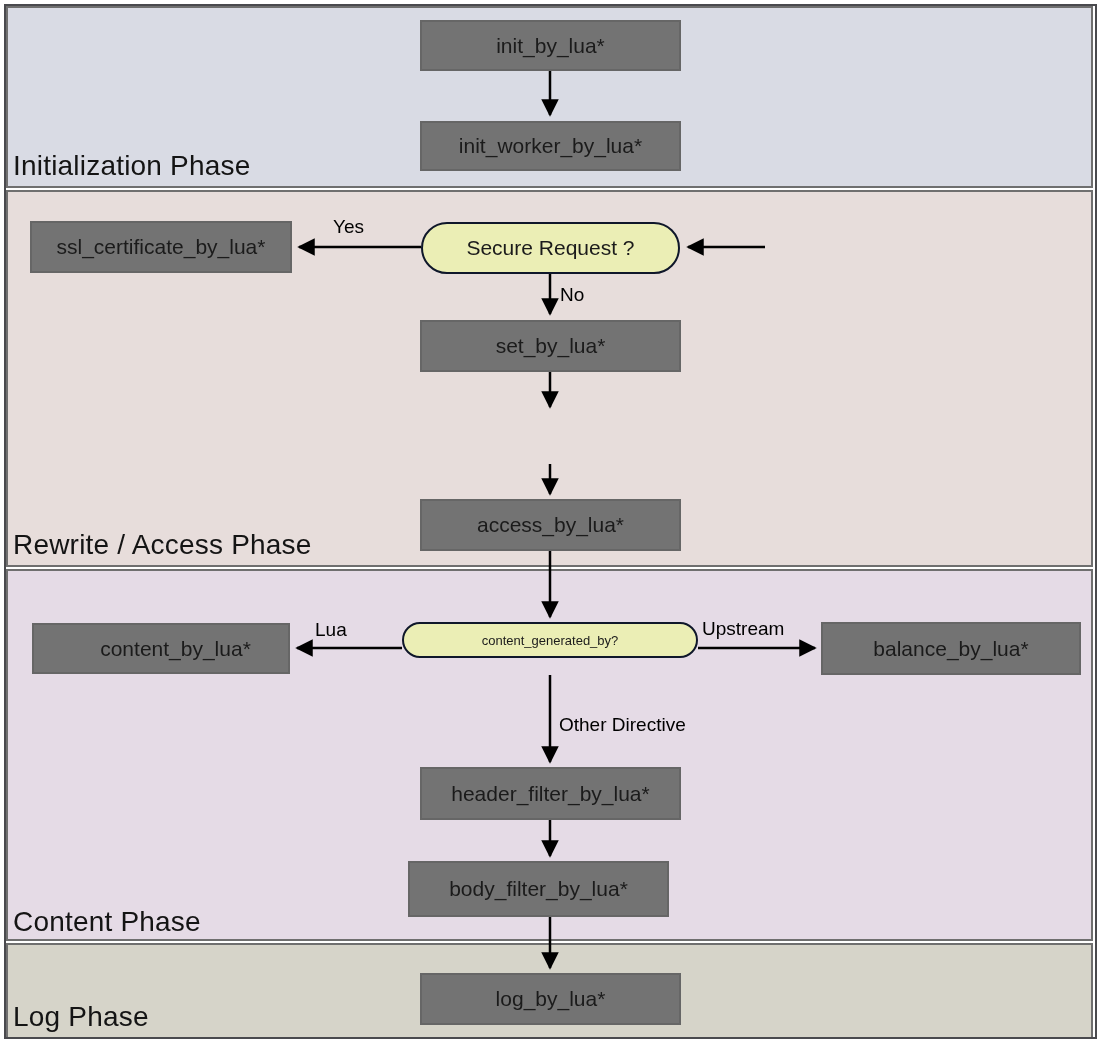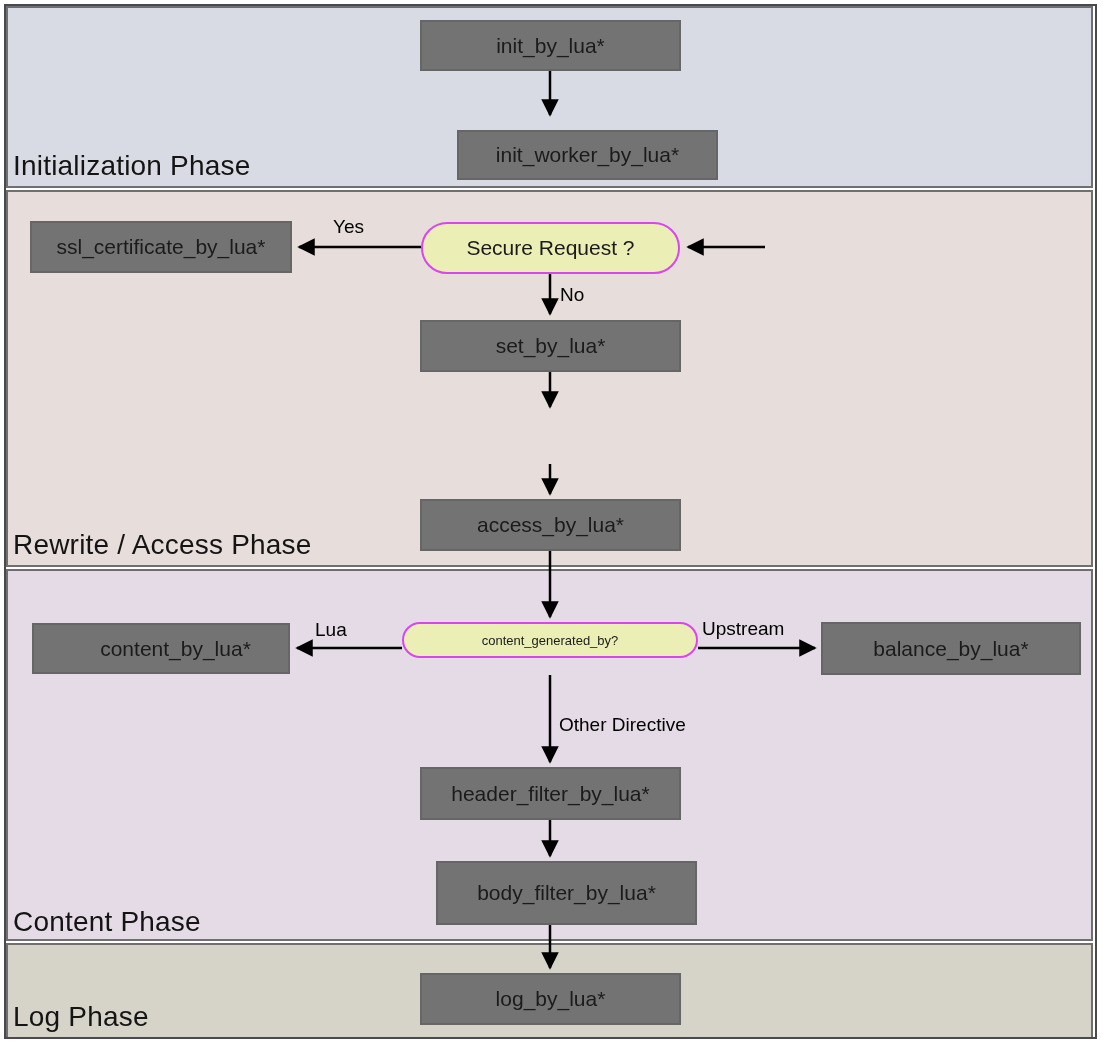--- a/index.html
+++ b/index.html
@@ -18,35 +18,35 @@
   #lbl-init    { left: 13px; top: 150px; }
   #lbl-rewrite { left: 13px; top: 529px; }
   #lbl-content { left: 13px; top: 906px; }
   #lbl-log     { left: 13px; top: 1001px; }
 
   #edges { position: absolute; left: 0; top: 0; z-index: 2; }
 
   .node { position: absolute; display: flex; align-items: center; justify-content: center;
           font-size: 21px; color: #1b1b1b; box-sizing: border-box; z-index: 3; white-space: nowrap; }
   .process { background: #737373; border: 2px solid #666666; }
-  .stadium { background: #ebeeb5; border: 2px solid #d946ef; border-radius: 28px; }
+  .stadium { background: #ebeeb5; border: 2px solid #0f172a; border-radius: 28px; }
 
   #n-init           { left: 420px; top: 20px;  width: 261px; height: 51px; }
-  #n-init-worker    { left: 420px; top: 130px; width: 261px; height: 50px; margin-left: 37px; }
+  #n-init-worker    { left: 420px; top: 121px; width: 261px; height: 50px; }
   #n-ssl            { left: 30px;  top: 221px; width: 262px; height: 52px; }
   #n-secure         { left: 421px; top: 222px; width: 259px; height: 52px; }
   #n-request-start  { left: 765px; top: 222px; width: 261px; height: 51px; }
   #n-set            { left: 420px; top: 320px; width: 261px; height: 52px; }
   #n-rewrite        { left: 420px; top: 412px; width: 261px; height: 52px; }
   #n-access         { left: 420px; top: 499px; width: 261px; height: 52px; }
   #n-content        { left: 32px;  top: 623px; width: 258px; height: 51px; padding-left: 29px; }
   #n-content-gen    { left: 402px; top: 622px; width: 296px; height: 36px; font-size: 13px; }
   #n-balance        { left: 821px; top: 622px; width: 260px; height: 53px; }
   #n-header-filter  { left: 420px; top: 767px; width: 261px; height: 53px; }
-  #n-body-filter    { left: 436px; top: 861px; width: 261px; height: 64px; }
+  #n-body-filter    { left: 408px; top: 861px; width: 261px; height: 56px; }
   #n-log            { left: 420px; top: 973px; width: 261px; height: 52px; }
 
   .edge-label { position: absolute; font-size: 19px; color: #000000; z-index: 4; white-space: nowrap; }
   #el-yes      { left: 333px; top: 216px; }
   #el-no       { left: 560px; top: 284px; }
   #el-lua      { left: 315px; top: 619px; }
   #el-upstream { left: 702px; top: 618px; }
   #el-other    { left: 559px; top: 714px; }
 </style>
 </head>

